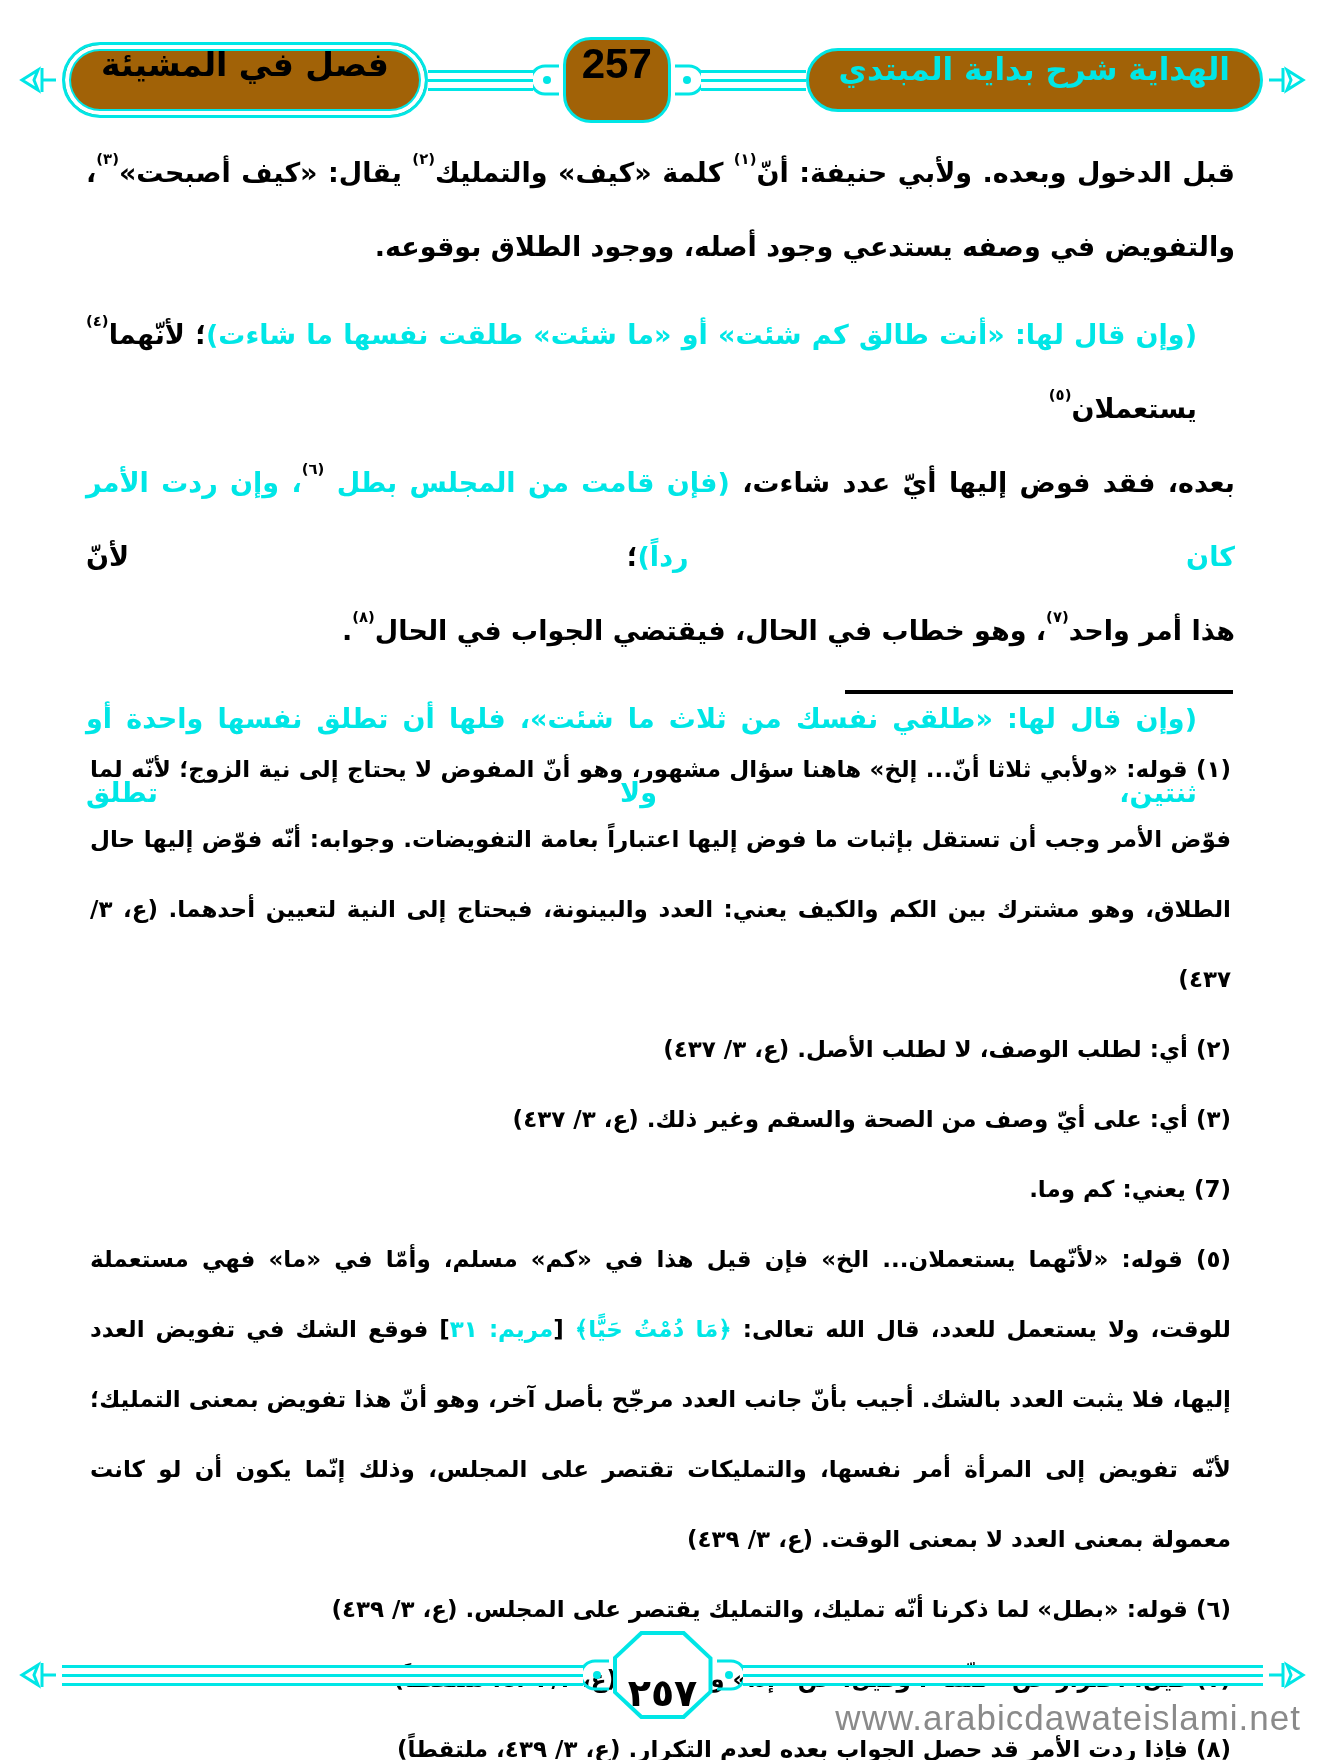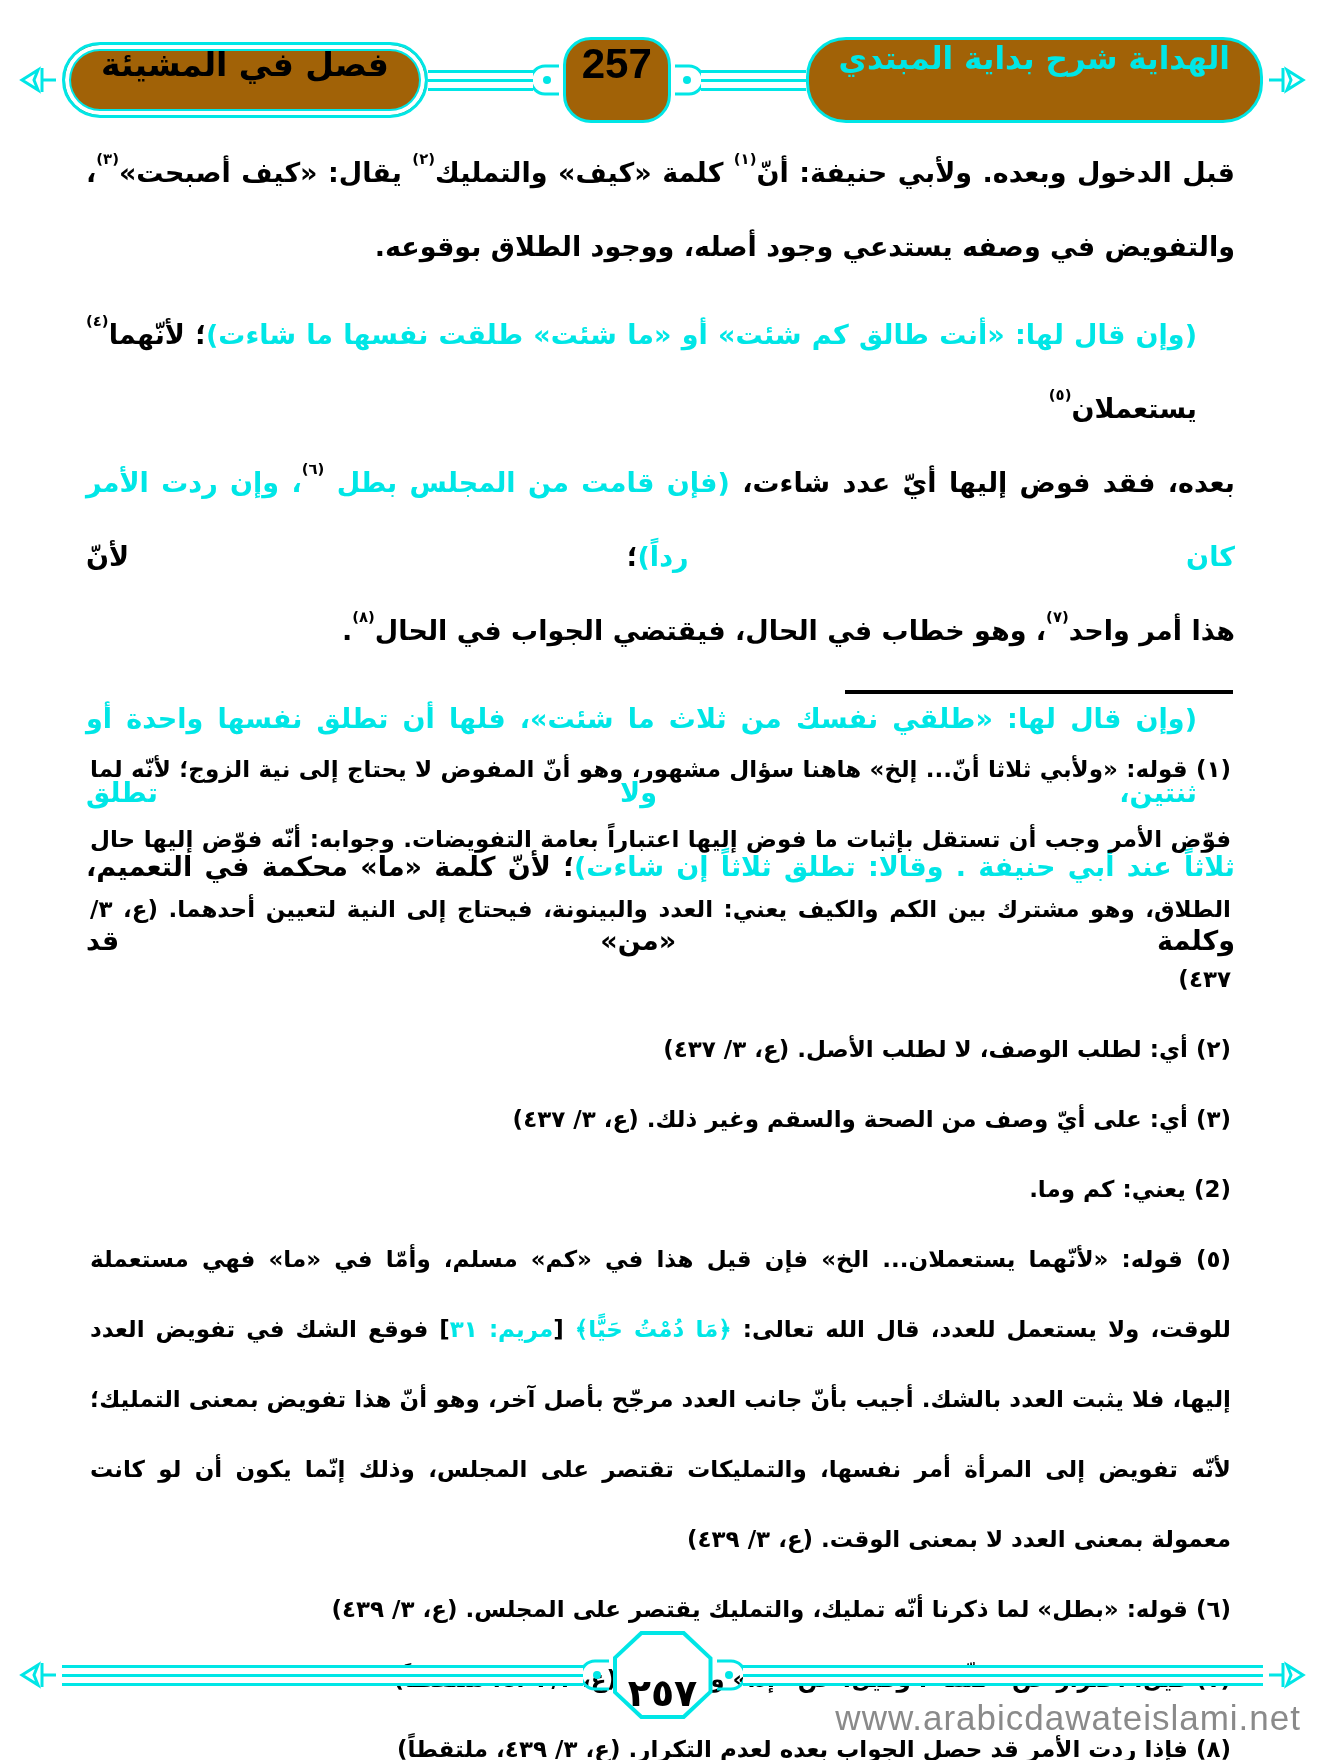--- a/index.html
+++ b/index.html
@@ -27,21 +27,21 @@
   }
   .cartouche{
     flex:0 0 auto;display:flex;align-items:flex-start;justify-content:center;
     border:3px solid var(--cyan);background:#a16207;
     box-shadow:inset 0 0 0 4px #fff, inset 0 0 0 6px var(--cyan);
   }
   .cartouche.section{height:76px;min-width:330px;border-radius:45px;padding:0 36px;}
   .cartouche.section span{font-size:33px;font-weight:bold;color:var(--ink);}
   .cartouche.pagenum{height:86px;min-width:108px;border-radius:28px;box-shadow:none;}
   .cartouche.pagenum span{font-size:42px;font-weight:bold;color:var(--ink);font-family:"Liberation Sans",sans-serif;}
-  .cartouche.book{height:86px;min-width:330px;border-radius:40px;padding:0 30px;box-shadow:none;}
+  .cartouche.book{height:64px;min-width:330px;border-radius:40px;padding:0 30px;box-shadow:none;}
   .cartouche.book span{font-size:31px;font-weight:bold;color:var(--cyan);}
   .clasp{flex:0 0 auto;}
   .finial{flex:0 0 auto;}
 
   .octagon{
     flex:0 0 auto;position:relative;width:100px;height:88px;
     background:var(--cyan);
     clip-path:polygon(28% 0,72% 0,100% 30%,100% 70%,72% 100%,28% 100%,0 70%,0 30%);
     display:flex;align-items:center;justify-content:center;
   }
@@ -133,30 +133,29 @@
 
   <div class="main-text" id="main-text">
       <div class="line justify"><span>قبل الدخول وبعده. ولأبي حنيفة: أنّ</span><sup>(١)</sup><span> كلمة «كيف» والتمليك</span><sup>(٢)</sup><span> يقال: «كيف أصبحت»</span><sup>(٣)</sup><span>،</span></div>
       <div class="line right"><span>والتفويض في وصفه يستدعي وجود أصله، ووجود الطلاق بوقوعه.</span></div>
       <div class="gap"></div>
       <div class="line justify indent"><span class="cyan">(وإن قال لها: «أنت طالق كم شئت» أو «ما شئت» طلقت نفسها ما شاءت)</span><span>؛ لأنّهما</span><sup>(٤)</sup><span> يستعملان</span><sup>(٥)</sup></div>
       <div class="line justify"><span>بعده، فقد فوض إليها أيّ عدد شاءت، </span><span class="cyan">(فإن قامت من المجلس بطل </span><sup>(٦)</sup><span class="cyan">، وإن ردت الأمر كان رداً)</span><span>؛ لأنّ</span></div>
       <div class="line right"><span>هذا أمر واحد</span><sup>(٧)</sup><span>، وهو خطاب في الحال، فيقتضي الجواب في الحال</span><sup>(٨)</sup><span>.</span></div>
       <div class="gap"></div>
       <div class="line justify indent"><span class="cyan">(وإن قال لها: «طلقي نفسك من ثلاث ما شئت»، فلها أن تطلق نفسها واحدة أو ثنتين، ولا تطلق</span></div>
-      <div class="line justify"><span class="cyan">ثلاثاً عند أبي حنيفة . وقالا: تطلق ثلاثاً إن شاءت)</span><span>؛ لأنّ كلمة «ما» محكمة في التعميم، وكلمة «من» قد</span></div>
     </div>
 
   <div class="fn-sep"></div>
 
   <div class="footnotes" id="footnotes">
       <div class="footnote"><span>(١) </span><span class="emph">قوله: «ولأبي ثلاثا أنّ... إلخ»</span><span> هاهنا سؤال مشهور، وهو أنّ المفوض لا يحتاج إلى نية الزوج؛ لأنّه لما فوّض الأمر وجب أن تستقل بإثبات ما فوض إليها اعتباراً بعامة التفويضات. وجوابه: أنّه فوّض إليها حال الطلاق، وهو مشترك بين الكم والكيف يعني: العدد والبينونة، فيحتاج إلى النية لتعيين أحدهما. (ع، ٣/ ٤٣٧)</span></div>
       <div class="footnote"><span>(٢) أي: لطلب الوصف، لا لطلب الأصل. (ع، ٣/ ٤٣٧)</span></div>
       <div class="footnote"><span>(٣) أي: على أيّ وصف من الصحة والسقم وغير ذلك. (ع، ٣/ ٤٣٧)</span></div>
-      <div class="footnote"><span>(2) يعني: كم وما.</span></div>
+      <div class="footnote"><span>(7) يعني: كم وما.</span></div>
       <div class="footnote"><span>(٥) </span><span class="emph">قوله: «لأنّهما يستعملان... الخ»</span><span> فإن قيل هذا في «كم» مسلم، وأمّا في «ما» فهي مستعملة للوقت، ولا يستعمل للعدد، قال الله تعالى: </span><span class="cyan">﴿مَا دُمْتُ حَيًّا﴾</span><span> [</span><span class="cyan">مريم: ٣١</span><span>] فوقع الشك في تفويض العدد إليها، فلا يثبت العدد بالشك. أجيب بأنّ جانب العدد مرجّح بأصل آخر، وهو أنّ هذا تفويض بمعنى التمليك؛ لأنّه تفويض إلى المرأة أمر نفسها، والتمليكات تقتصر على المجلس، وذلك إنّما يكون أن لو كانت معمولة بمعنى العدد لا بمعنى الوقت. (ع، ٣/ ٤٣٩)</span></div>
       <div class="footnote"><span>(٦) </span><span class="emph">قوله: «بطل»</span><span> لما ذكرنا أنّه تمليك، والتمليك يقتصر على المجلس. (ع، ٣/ ٤٣٩)</span></div>
       <div class="footnote"><span>(٧) قيل: احتراز عن «كلّما»، وقيل: عن «إذا» و«متى». (ع، ٣/ ٤٣٩، ملتقطاً)</span></div>
       <div class="footnote"><span>(٨) فإذا ردت الأمر قد حصل الجواب بعده لعدم التكرار. (ع، ٣/ ٤٣٩، ملتقطاً)</span></div>
     </div>
 
   <div class="band band-bottom">
     <span class="finial">
       <svg width="44" height="44" viewBox="0 0 44 44">
         <path d="M4 22 L20 12 L16 22 L20 32 Z" fill="none" stroke="#00e6e6" stroke-width="3"></path>

